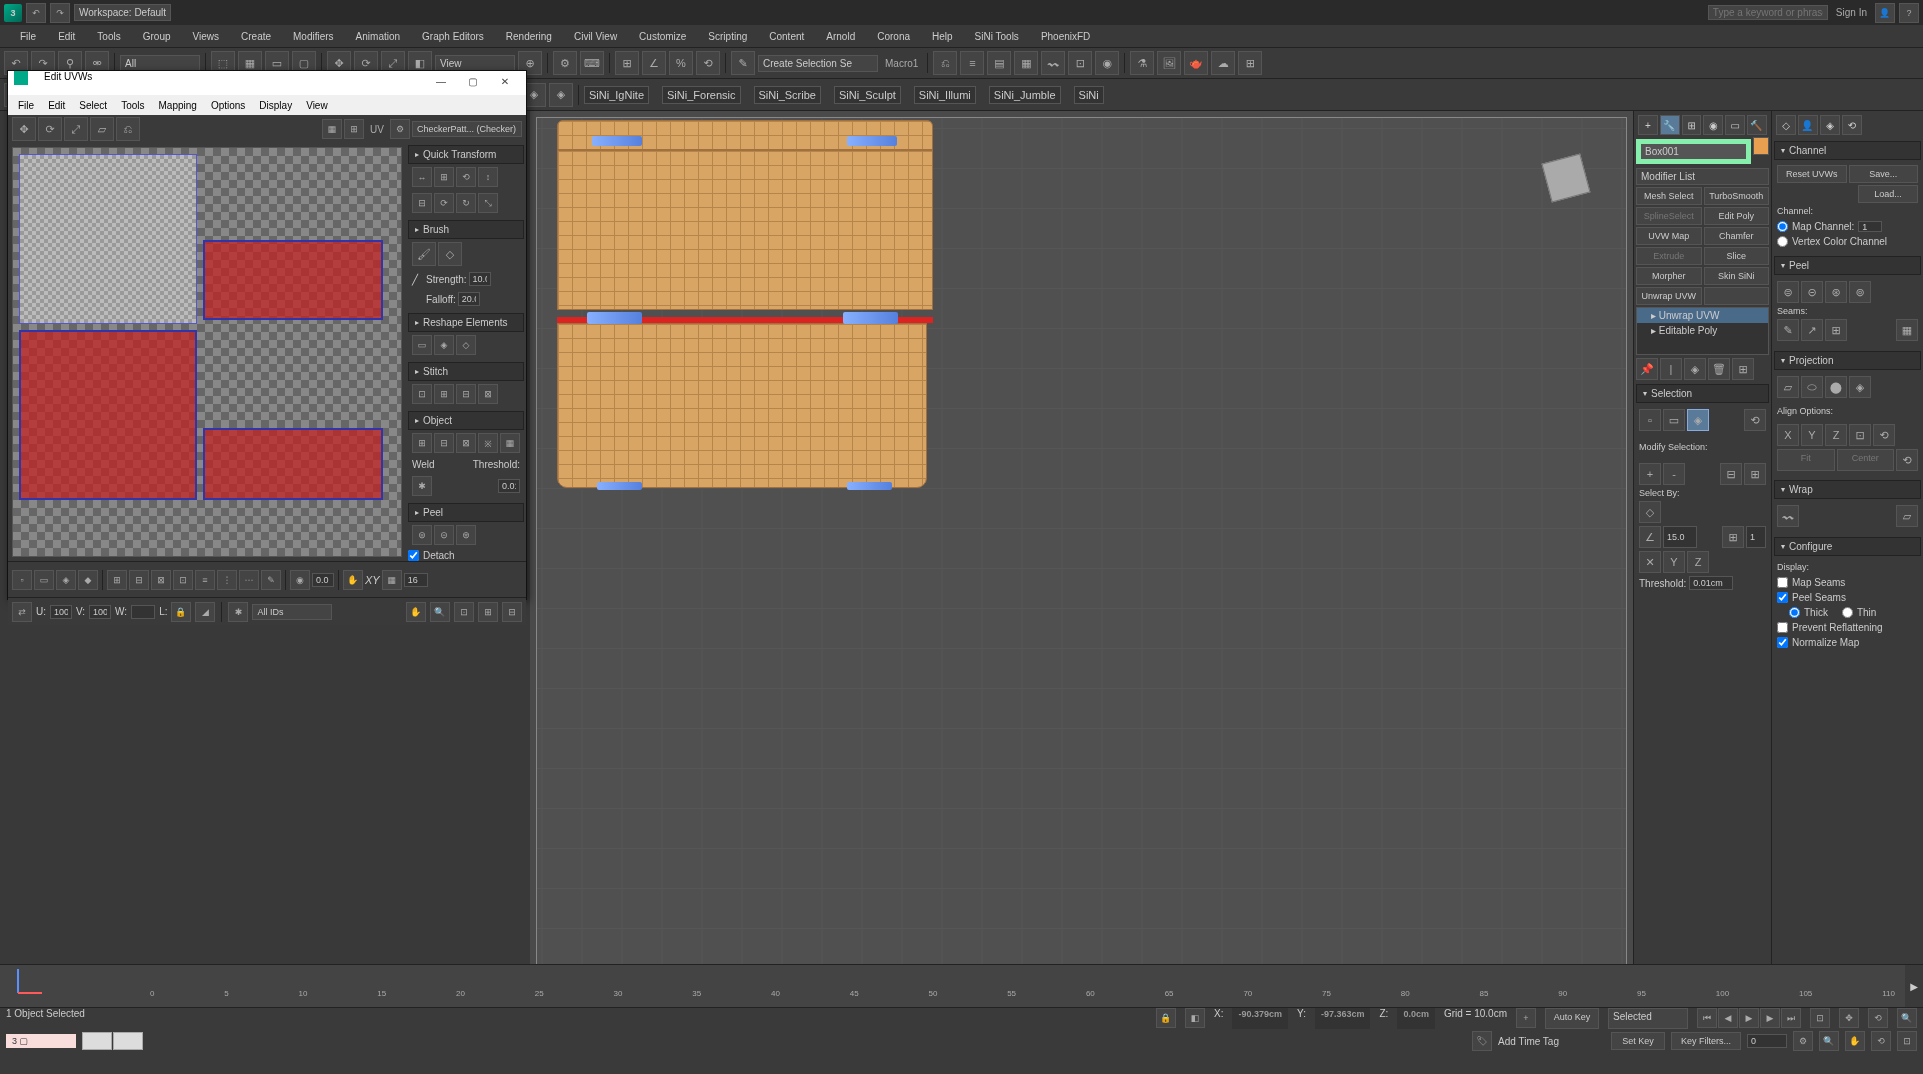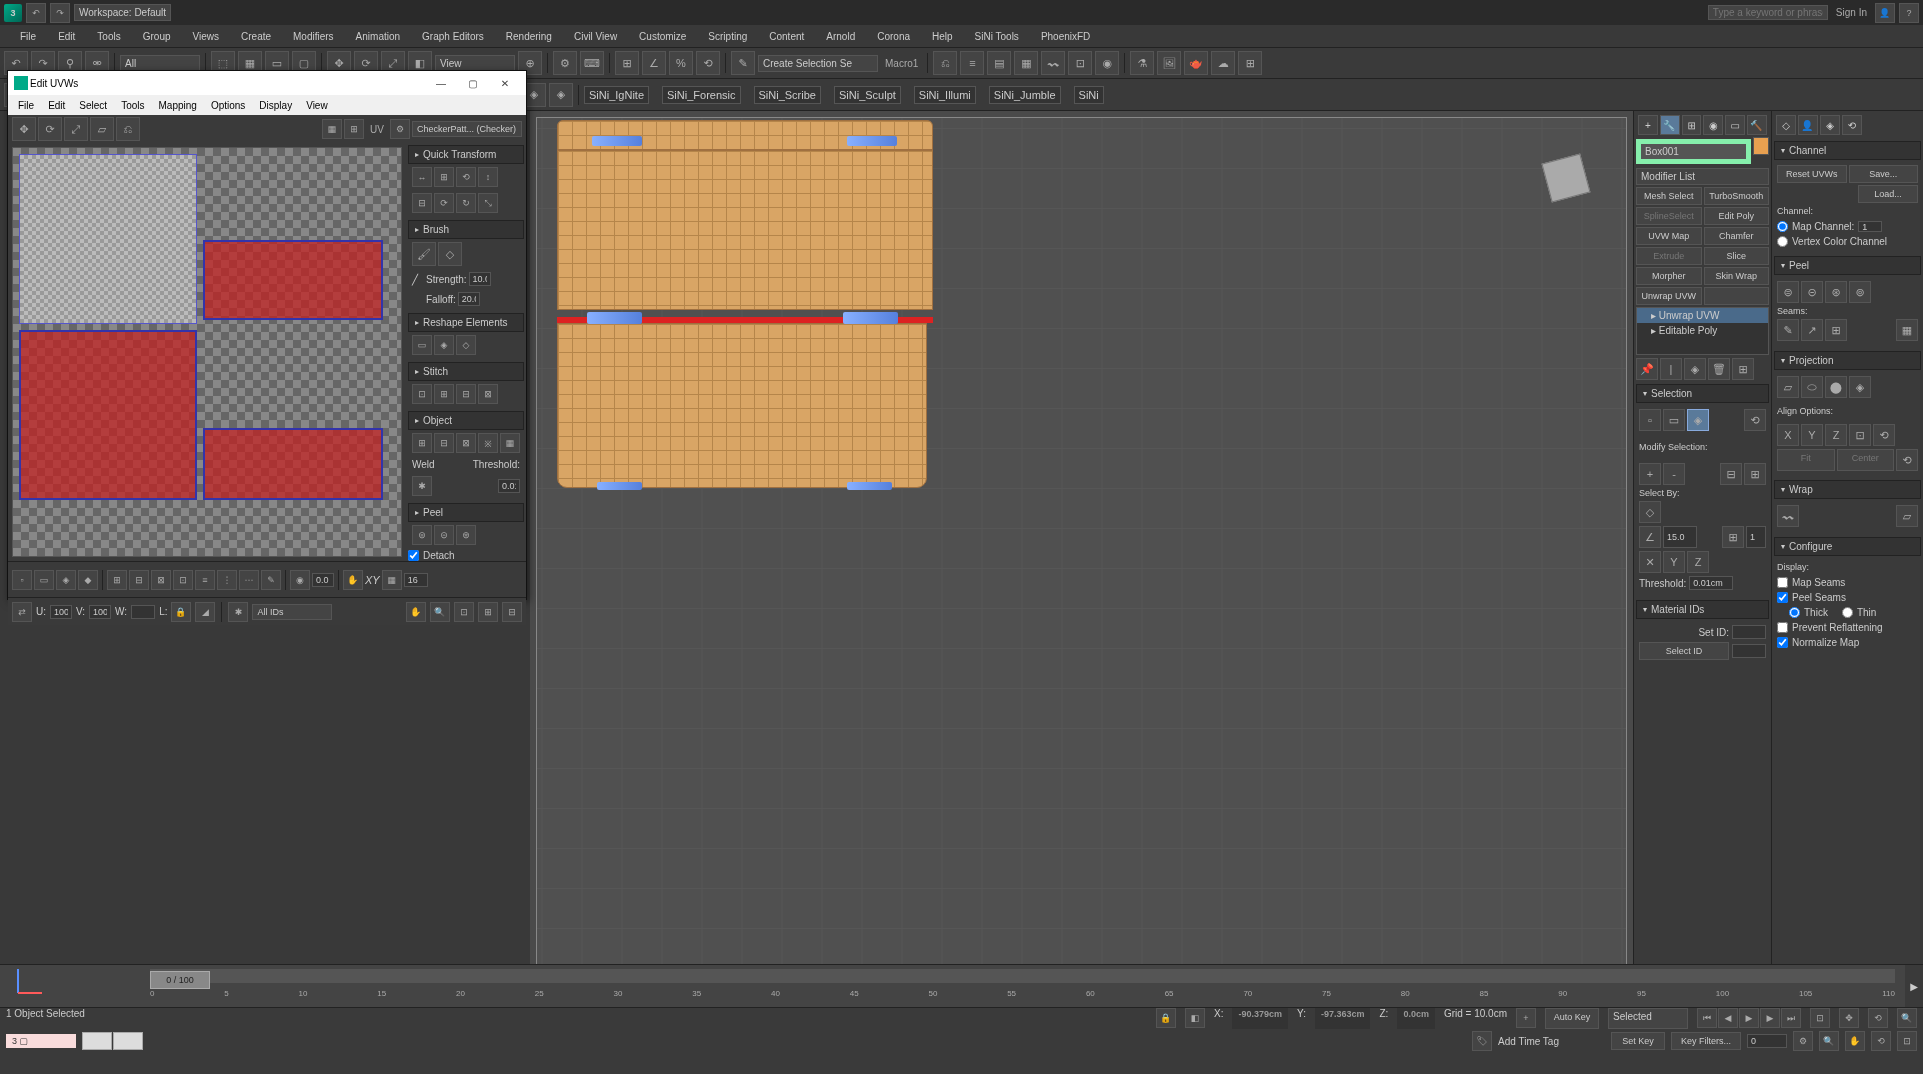--- a/index.html
+++ b/index.html
@@ -15,21 +15,21 @@
 .tbtn { width: 24px; height: 24px; background: #444; border: 1px solid #555; display: flex; align-items: center; justify-content: center; color: #aaa; font-size: 11px; cursor: pointer; }
 .tbtn.sm { width: 20px; height: 20px; font-size: 9px; }
 .tsep { width: 1px; height: 20px; background: #222; margin: 0 2px; }
 .tlabel { color: #aaa; padding: 0 4px; }
 .tselect { background: #444; border: 1px solid #555; color: #ccc; padding: 2px 4px; min-width: 80px; }
 
 .main-area { display: flex; height: 870px; }
 
 
 .uvw-window { position: absolute; top: 70px; left: 7px; width: 520px; height: 530px; background: #3a3a3a; border: 1px solid #111; box-shadow: 2px 2px 8px rgba(0,0,0,0.5); z-index: 10; }
-.uvw-title { height: 24px; background: #fff; color: #000; display: flex; align-items: center; padding: 0 6px; gap: 2px; font-size: 11px; }
+.uvw-title { height: 24px; background: #fff; color: #000; display: flex; padding: 0 6px; gap: 16px; font-size: 11px; }
 .uvw-title .ticon { width: 14px; height: 14px; background: #0a8; }
 .uvw-title .controls { margin-left: auto; display: flex; gap: 2px; }
 .uvw-title .wbtn { width: 30px; height: 20px; display: flex; align-items: center; justify-content: center; color: #444; }
 .uvw-menu { height: 20px; background: #f0f0f0; display: flex; align-items: center; padding: 0 4px; gap: 2px; color: #000; }
 .uvw-menu span { padding: 2px 6px; font-size: 10px; cursor: pointer; }
 .uvw-tools { height: 28px; background: #3a3a3a; display: flex; align-items: center; padding: 0 4px; gap: 2px; }
 .uvw-body { display: flex; height: 418px; }
 .uvw-canvas { width: 390px; background: #2a2a2a; position: relative; margin: 4px; border: 1px solid #555; }
 .checker { background-image: repeating-conic-gradient(#666 0 90deg, #888 90deg 180deg); background-size: 16px 16px; }
 .poly-red { position: absolute; background: rgba(200,30,30,0.7); border: 2px solid #33a; }
@@ -435,21 +435,21 @@
       <div class="rp-row">
           <span class="rp-btn">UVW Map</span>
           <span class="rp-btn">Chamfer</span>
         </div>
       <div class="rp-row">
           <span class="rp-btn dim">Extrude</span>
           <span class="rp-btn">Slice</span>
         </div>
       <div class="rp-row">
           <span class="rp-btn">Morpher</span>
-          <span class="rp-btn">Skin Wrap</span>
+          <span class="rp-btn">Skin SiNi</span>
         </div>
       <div class="rp-row">
           <span class="rp-btn">Unwrap UVW</span>
           <span class="rp-btn dim"></span>
         </div>
       <div class="rp-list">
         <div class="rp-list-item sel">▸ <span>Unwrap UVW</span></div>
         <div class="rp-list-item">▸ <span>Editable Poly</span></div>
       </div>
       <div class="icon-row">
@@ -489,33 +489,20 @@
             <input class="numfield" style="width: 20px;" value="1">
           </div>
           <div class="icon-row">
             <span class="ibtn">✕</span>
             <span class="ibtn">Y</span>
             <span class="ibtn">Z</span>
           </div>
           <div style="display:flex;align-items:center;gap:3px;margin:3px 0">
             <span>Threshold:</span>
             <input class="numfield" style="width: 44px;" value="0.01cm">
-          </div>
-        </div>
-      </div>
-      <div class="rp-section">
-        <div class="rp-shead">Material IDs</div>
-        <div class="rp-body">
-          <div style="display:flex;align-items:center;gap:3px;margin:3px 0">
-            <span style="flex:1;text-align:right">Set ID:</span>
-            <input class="numfield" style="width: 34px;">
-          </div>
-          <div style="display:flex;align-items:center;gap:3px;margin:3px 0">
-            <span class="rp-btn" style="flex:1">Select ID</span>
-            <input class="numfield" style="width: 34px;">
           </div>
         </div>
       </div>
     </div>
 
     <div class="rcol2">
       <div class="rp-tabs">
         <span class="rp-tab">◇</span>
         <span class="rp-tab">👤</span>
         <span class="rp-tab">◈</span>
@@ -631,23 +618,20 @@
 
 <div class="timeline-area">
   <div class="time-vp">
     <div class="axis-gizmo">
       <svg class="ax" width="40" height="34">
         <line x1="6" y1="28" x2="6" y2="4" stroke="#5a90ff" stroke-width="2"></line>
         <line x1="6" y1="28" x2="30" y2="28" stroke="#ff5a5a" stroke-width="2"></line>
       </svg>
     </div>
     <div class="time-slider">
-      <div class="slider-track">
-        <div class="slider-thumb">0 / 100</div>
-      </div>
       <div class="time-ruler">
           <span>0</span>
           <span>5</span>
           <span>10</span>
           <span>15</span>
           <span>20</span>
           <span>25</span>
           <span>30</span>
           <span>35</span>
           <span>40</span>

